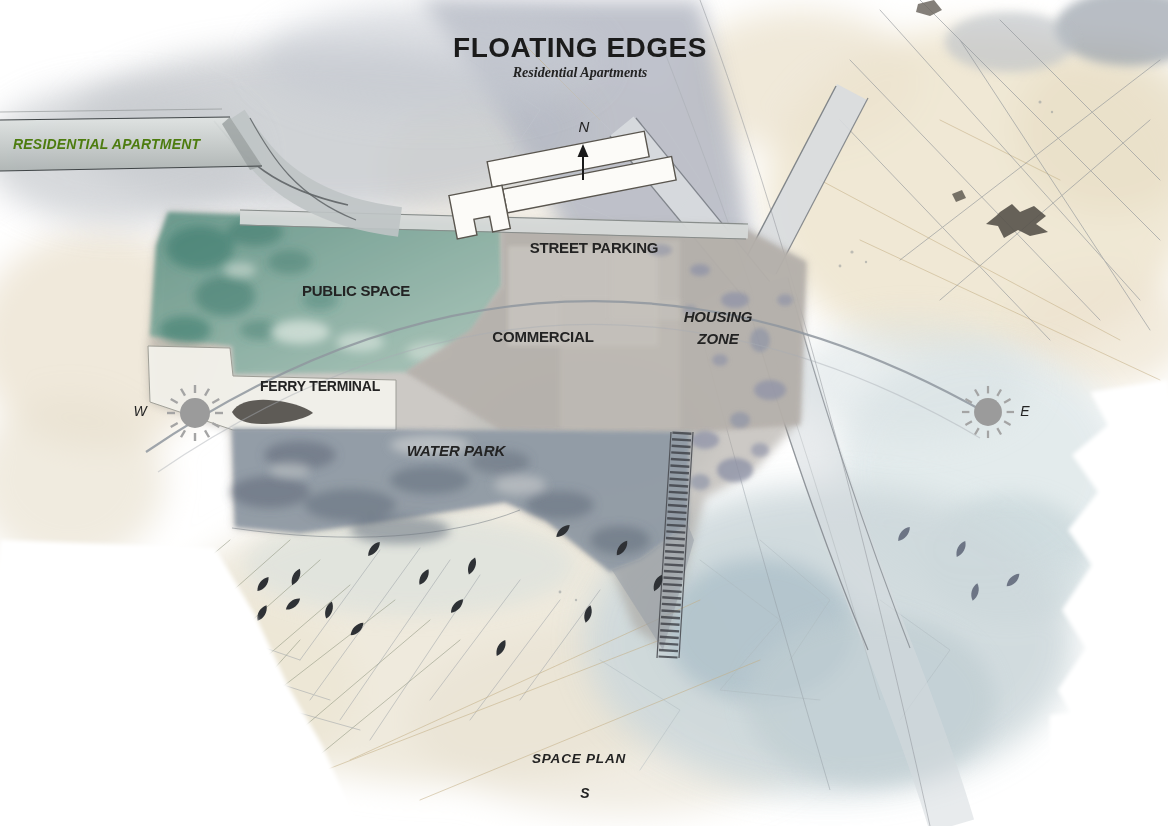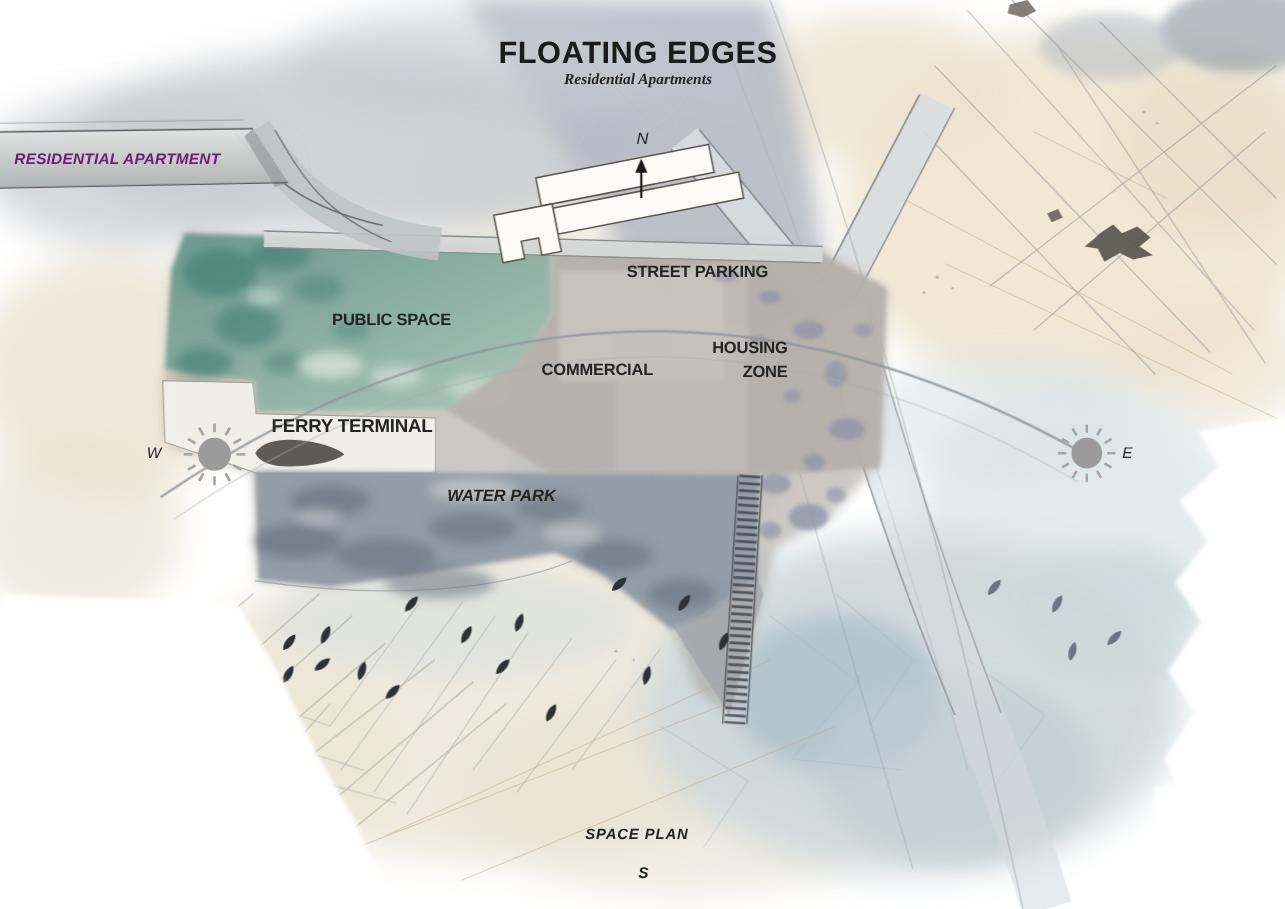--- a/index.html
+++ b/index.html
@@ -7,27 +7,27 @@
     position:relative;width:1168px;height:826px;background:#ffffff;overflow:hidden;
     font-family:"Liberation Sans",sans-serif;color:#1f1f1f;
   }
   #art{position:absolute;left:0;top:0;}
   .lbl{position:absolute;white-space:nowrap;line-height:1;color:#232323;}
   .ctr{transform:translateX(-50%);}
   .b{font-weight:600;}
   .i{font-style:italic;}
   #lbl-title{left:580px;top:34px;font-size:28px;font-weight:600;letter-spacing:.5px;color:#1b1b1b;}
   #lbl-subtitle{left:580px;top:66px;font-size:14px;font-family:Liberation Serif, serif;}
-  #lbl-banner{left:13px;top:137px;font-size:14px;letter-spacing:.2px;color:#701a75;}
+  #lbl-banner{left:13px;top:137px;font-size:14px;letter-spacing:.2px;color:#4d7c0f;}
   #lbl-n{left:584px;top:119px;font-size:15px;}
-  #lbl-street-parking{left:594px;top:240px;font-size:15px;letter-spacing:-.2px;margin-left:40px;}
+  #lbl-street-parking{left:594px;top:240px;font-size:15px;letter-spacing:-.2px;}
   #lbl-public-space{left:316px;top:283px;font-size:15px;letter-spacing:-.2px;margin-left:40px;}
   #lbl-commercial{left:543px;top:329px;font-size:15px;letter-spacing:-.2px;}
-  #lbl-housing-zone{left:672px;top:306px;font-size:15px;letter-spacing:-.2px;white-space:normal;width:88px;text-align:right;line-height:1.45;}
-  #lbl-ferry-terminal{left:320px;top:379px;font-size:17px;letter-spacing:-.2px;}
+  #lbl-housing-zone{left:718px;top:306px;font-size:15px;letter-spacing:-.2px;white-space:normal;width:88px;text-align:center;line-height:1.45;font-style:italic;}
+  #lbl-ferry-terminal{left:320px;top:379px;font-size:14px;letter-spacing:-.2px;}
   #lbl-water-park{left:456px;top:443px;font-size:15px;letter-spacing:0px;}
   #lbl-master-plan{left:579px;top:752px;font-size:13.5px;letter-spacing:.8px;}
   #lbl-s{left:585px;top:786px;font-size:14px;font-weight:600;}
   #lbl-w{left:140px;top:404px;font-size:14px;}
   #lbl-e{left:1025px;top:404px;font-size:14px;}
 </style>
 </head>
 <body>
 
 <div id="canvas">

